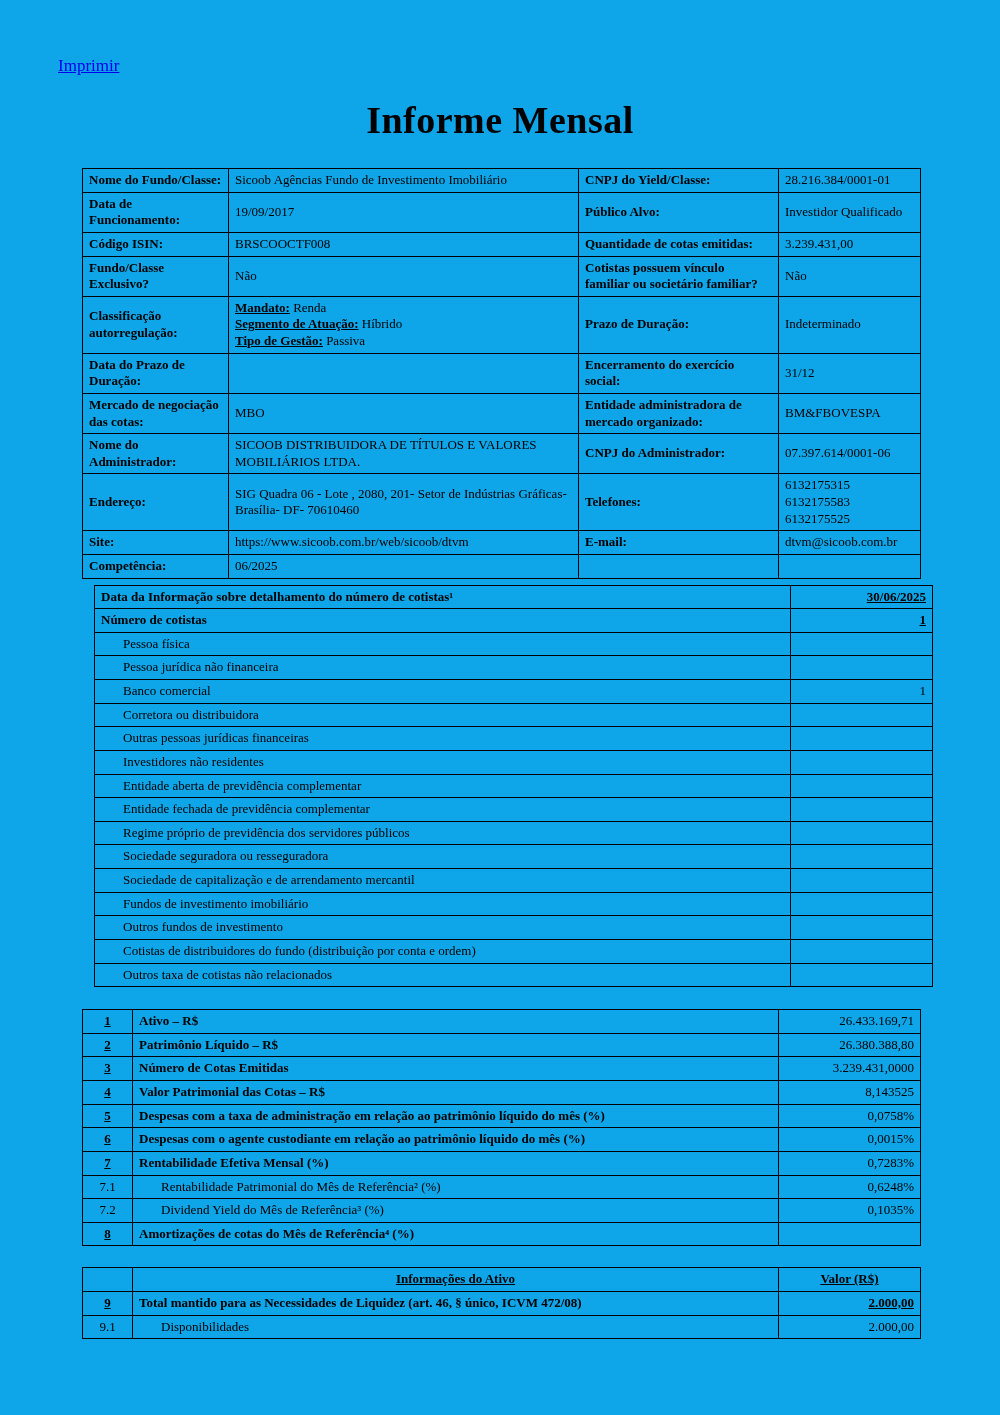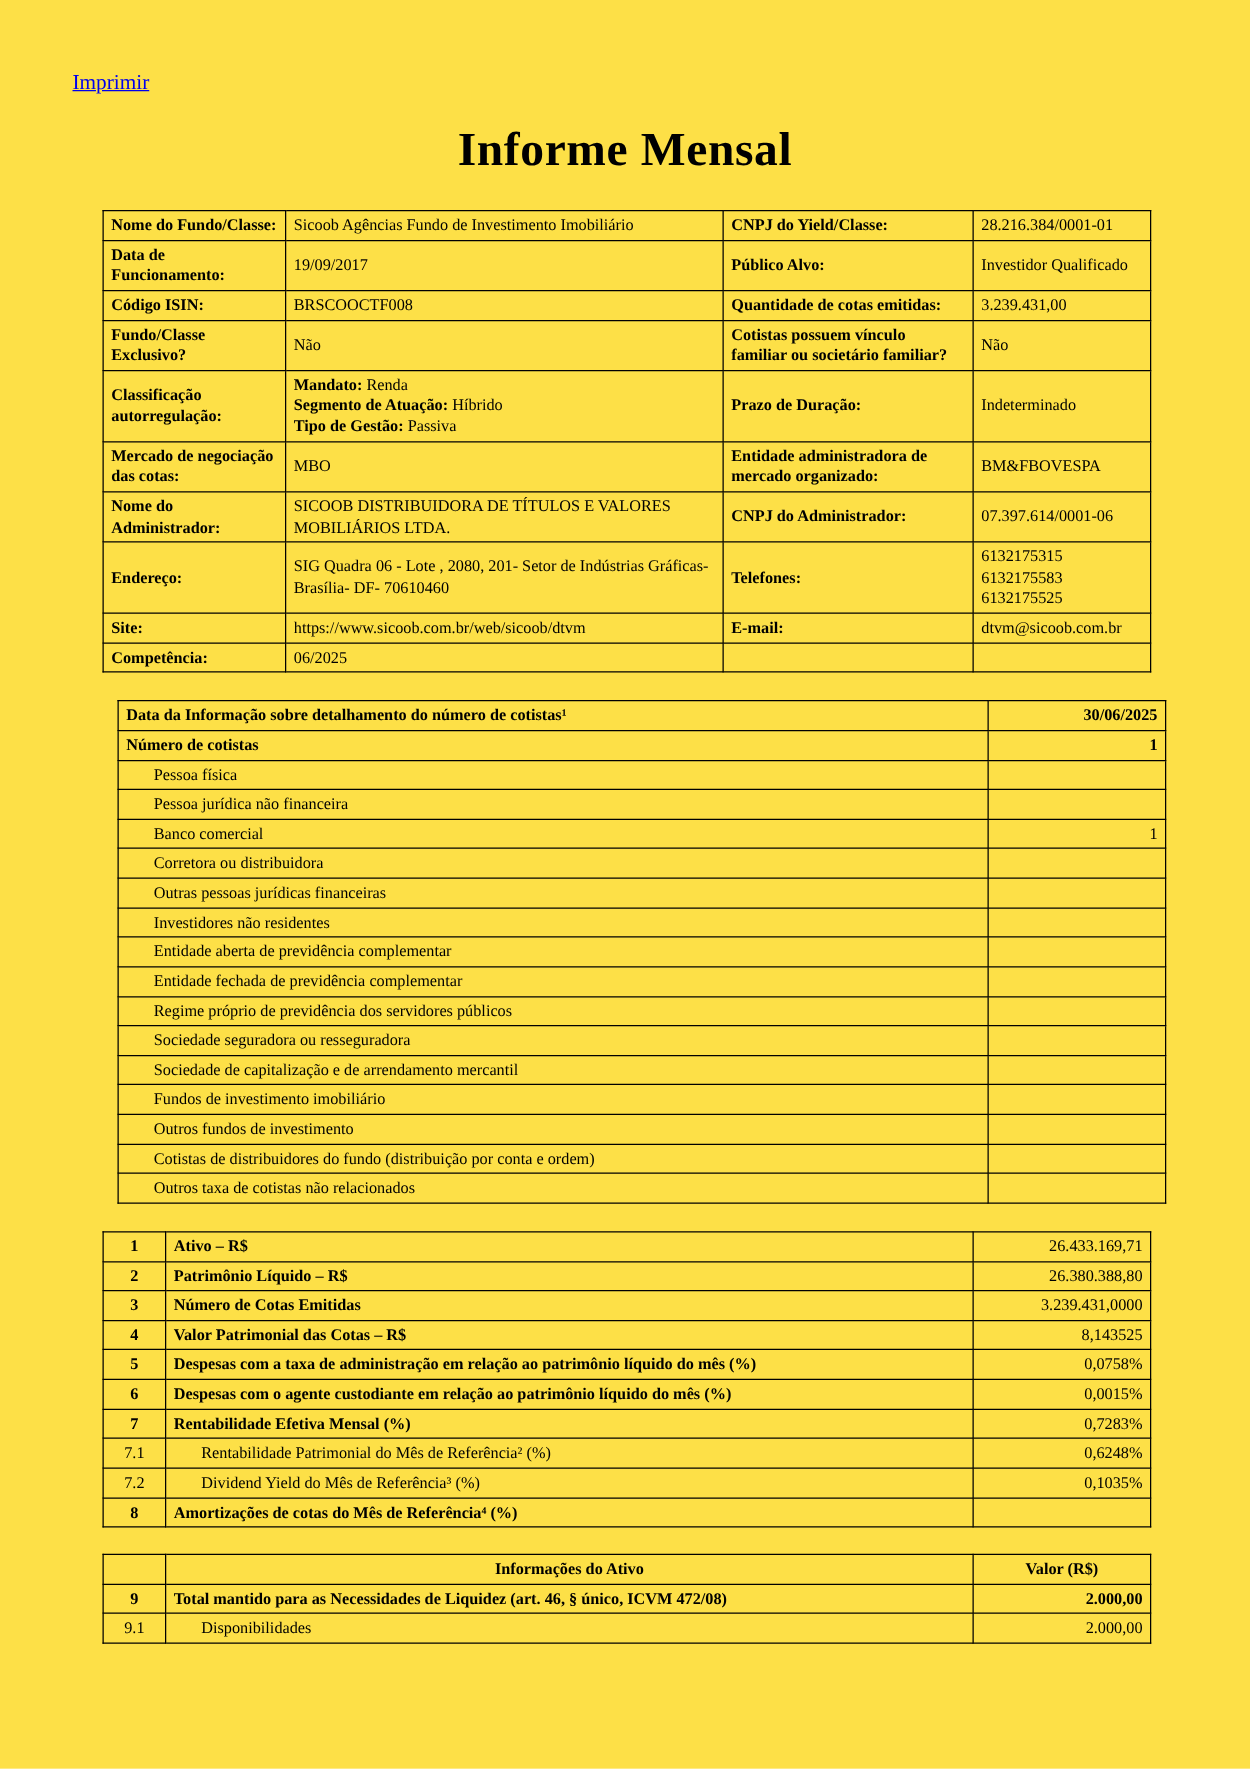--- a/index.html
+++ b/index.html
@@ -5,21 +5,21 @@
   * { box-sizing: border-box; margin: 0; padding: 0; }
   html, body { background: #ffffff; }
   body {
     font-family: "Liberation Serif", serif;
     color: #000000;
     width: 1000px;
   }
   .page {
     width: 1000px;
     min-height: 1415px;
-    background: #fde047;
+    background: #0ea5e9;
     padding-bottom: 40px;
   }
   .print-wrap { padding: 56px 0 0 58px; }
   .print-link {
     color: #0000ee;
     text-decoration: underline;
     font-size: 17px;
     cursor: pointer;
   }
   h1.title {
@@ -39,26 +39,26 @@
     table-layout: fixed;
     font-size: 13px;
   }
   table.tbl td {
     border: 1px solid #000000;
     padding: 3px 6px;
     vertical-align: middle;
     line-height: 1.28;
     overflow-wrap: break-word;
   }
-  .mb1 { margin-bottom: 22px; }
+  .mb1 { margin-bottom: 6px; }
   .mb2 { margin-bottom: 22px; margin-left: 12px; }
   .mb3 { margin-bottom: 21px; }
   .lbl { font-weight: bold; }
   .val { font-weight: normal; }
-  .b { font-weight: bold; }
+  .b { font-weight: bold; text-decoration: underline; }
   .num { text-align: right; }
   .ctr { text-align: center; }
   .pre { white-space: pre-line; }
   .indent { padding-left: 28px !important; font-weight: normal; }
   .n { text-align: center; }
   .kv-line { line-height: 1.28; }
 </style>
 </head>
 <body>
 
@@ -108,20 +108,26 @@
           <td class="lbl">Classificação autorregulação:</td>
           <td class="val">
             <div class="kv-line"><span class="b">Mandato:</span> <span>Renda</span></div>
             <div class="kv-line"><span class="b">Segmento de Atuação:</span> <span>Híbrido</span></div>
             <div class="kv-line"><span class="b">Tipo de Gestão:</span> <span>Passiva</span></div>
           </td>
           <td class="lbl">Prazo de Duração:</td>
           <td class="val">Indeterminado</td>
         </tr>
         <tr>
+          <td class="lbl">Data do Prazo de Duração:</td>
+          <td class="val"></td>
+          <td class="lbl">Encerramento do exercício social:</td>
+          <td class="val">31/12</td>
+        </tr>
+        <tr>
           <td class="lbl">Mercado de negociação das cotas:</td>
           <td class="val">MBO</td>
           <td class="lbl">Entidade administradora de mercado organizado:</td>
           <td class="val">BM&amp;FBOVESPA</td>
         </tr>
         <tr>
           <td class="lbl">Nome do Administrador:</td>
           <td class="val">SICOOB DISTRIBUIDORA DE TÍTULOS E VALORES MOBILIÁRIOS LTDA.</td>
           <td class="lbl">CNPJ do Administrador:</td>
           <td class="val">07.397.614/0001-06</td>

